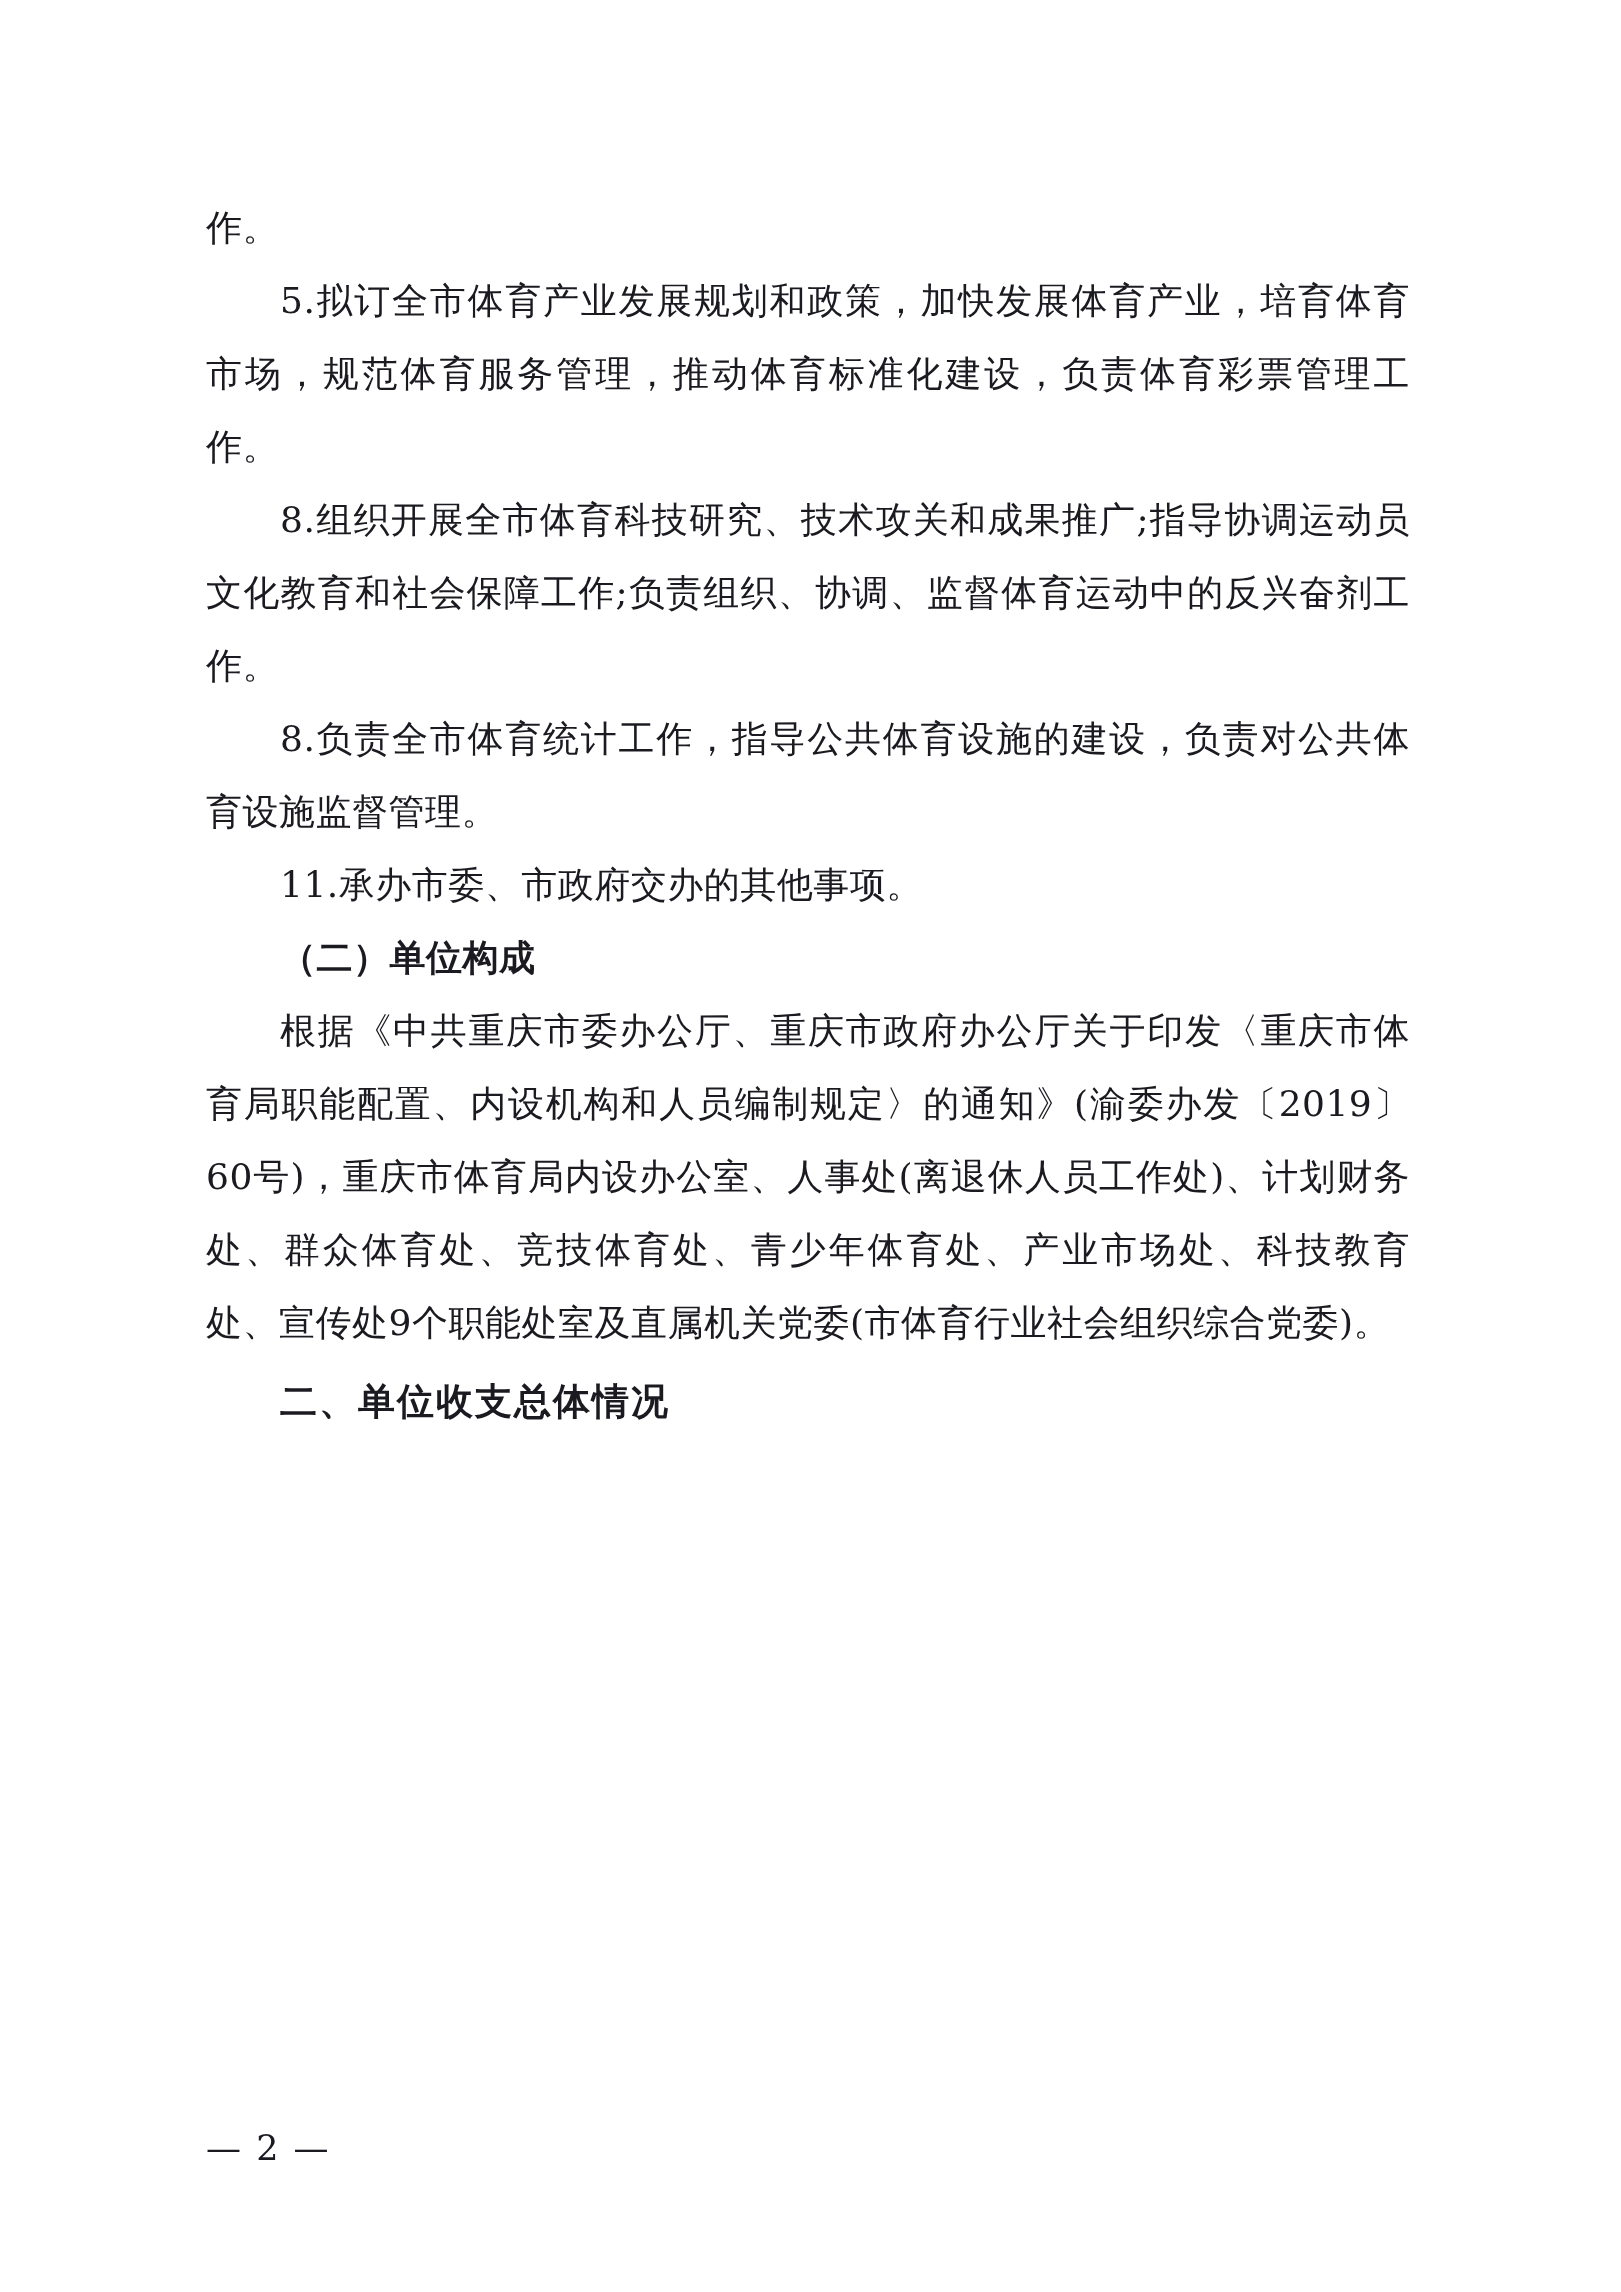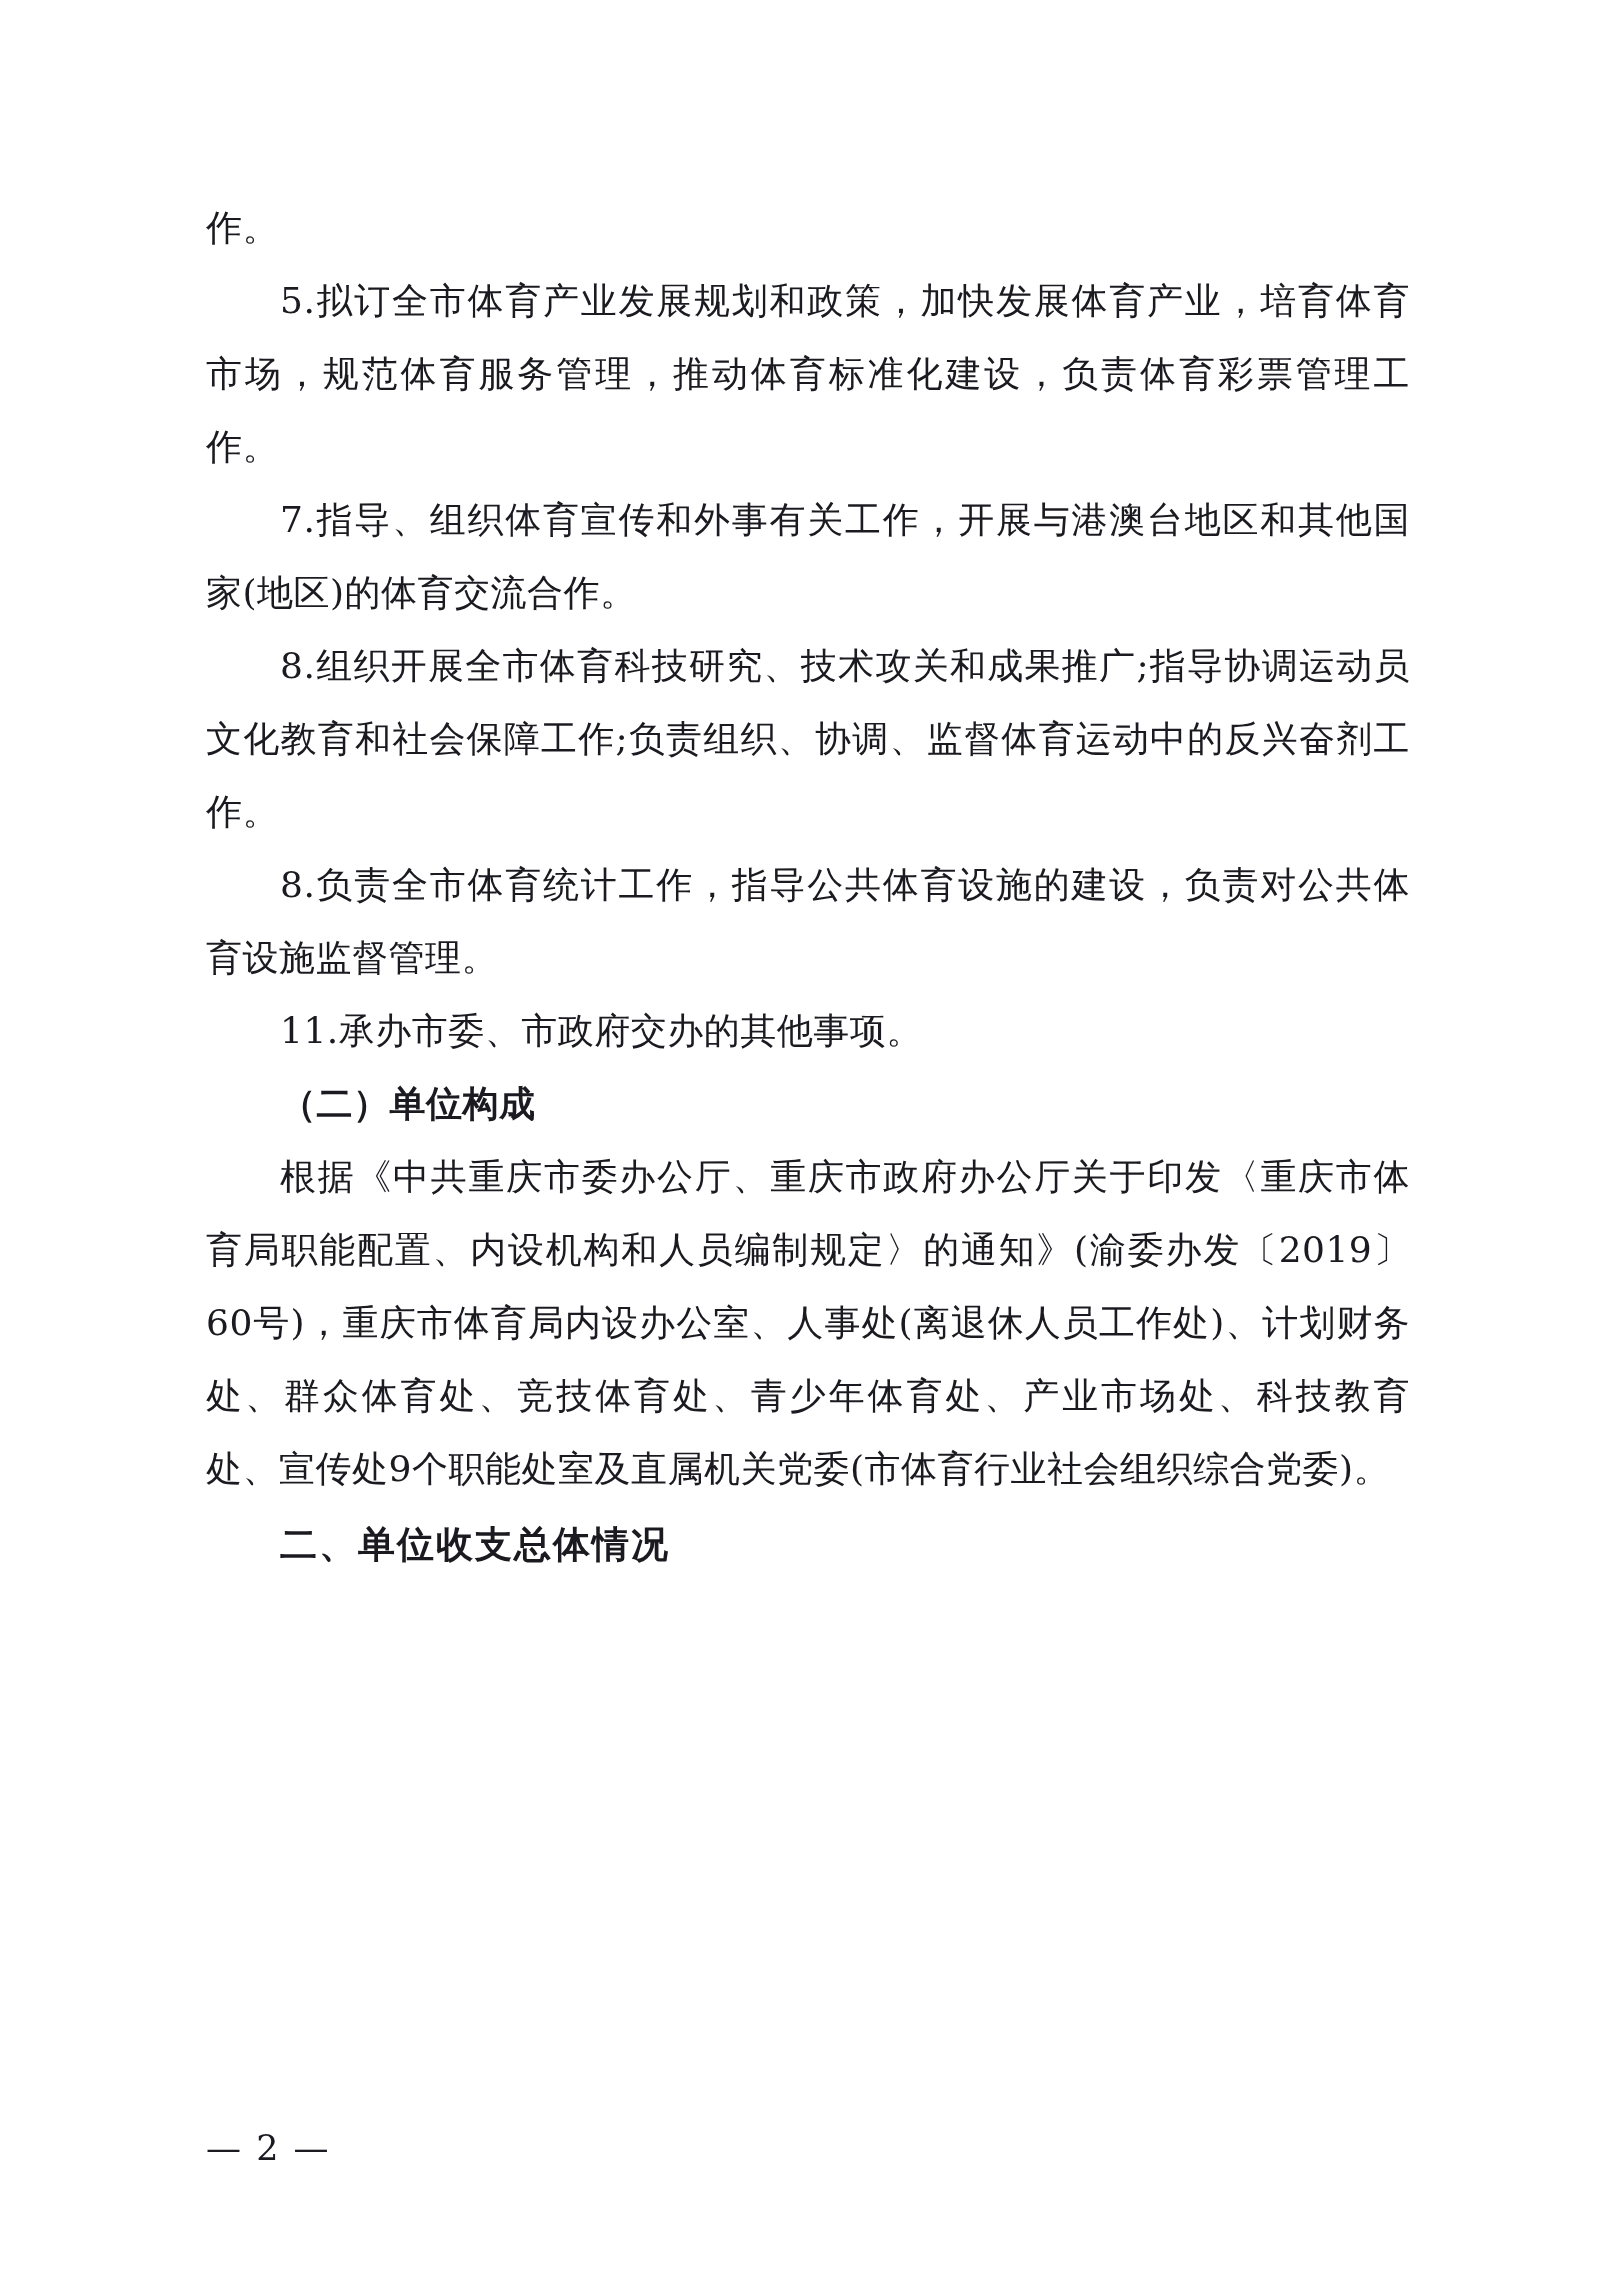--- a/index.html
+++ b/index.html
@@ -34,21 +34,21 @@
   }
   .para.noindent {
     text-indent: 0;
   }
   .section-title {
     margin: 0;
     text-indent: 74px;
     font-size: 37px;
     line-height: 73px;
     font-weight: bold;
-    font-family: Liberation Mono, monospace;
+    font-family: Liberation Sans, sans-serif;
     letter-spacing: 2px;
   }
   .subsection-title {
     margin: 0;
     text-indent: 74px;
     font-size: 36px;
     line-height: 73px;
     font-weight: bold;
   }
   .page-number {
@@ -65,21 +65,20 @@
 <body>
 
 <div class="page">
 
   <div class="body-text">
 
     <p class="para noindent">作。</p>
 
     <p class="para">5.拟订全市体育产业发展规划和政策，加快发展体育产业，培育体育市场，规范体育服务管理，推动体育标准化建设，负责体育彩票管理工作。</p>
 
-    <p class="para">7.指导、组织体育宣传和外事有关工作，开展与港澳台地区和其他国家(地区)的体育交流合作。</p>
 
     <p class="para">8.组织开展全市体育科技研究、技术攻关和成果推广;指导协调运动员文化教育和社会保障工作;负责组织、协调、监督体育运动中的反兴奋剂工作。</p>
 
     <p class="para">8.负责全市体育统计工作，指导公共体育设施的建设，负责对公共体育设施监督管理。</p>
 
 
     <p class="para">11.承办市委、市政府交办的其他事项。</p>
 
     <p class="subsection-title">（二）单位构成</p>
 

